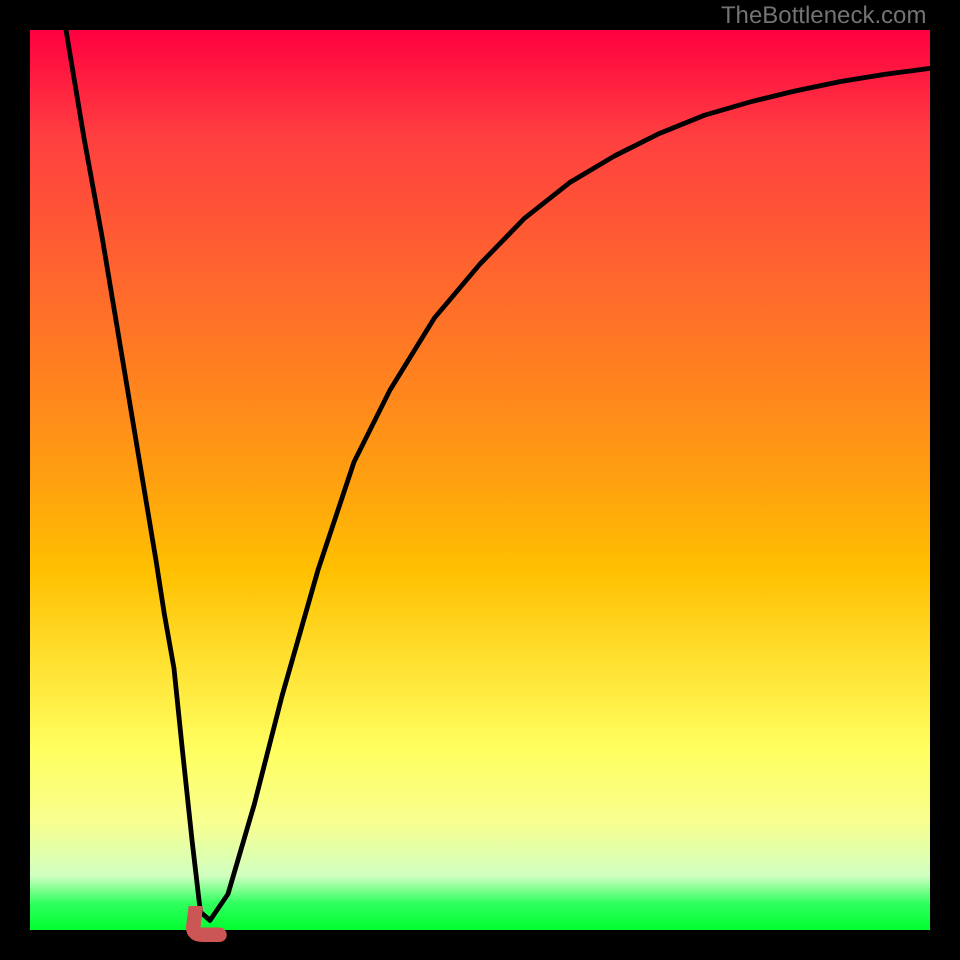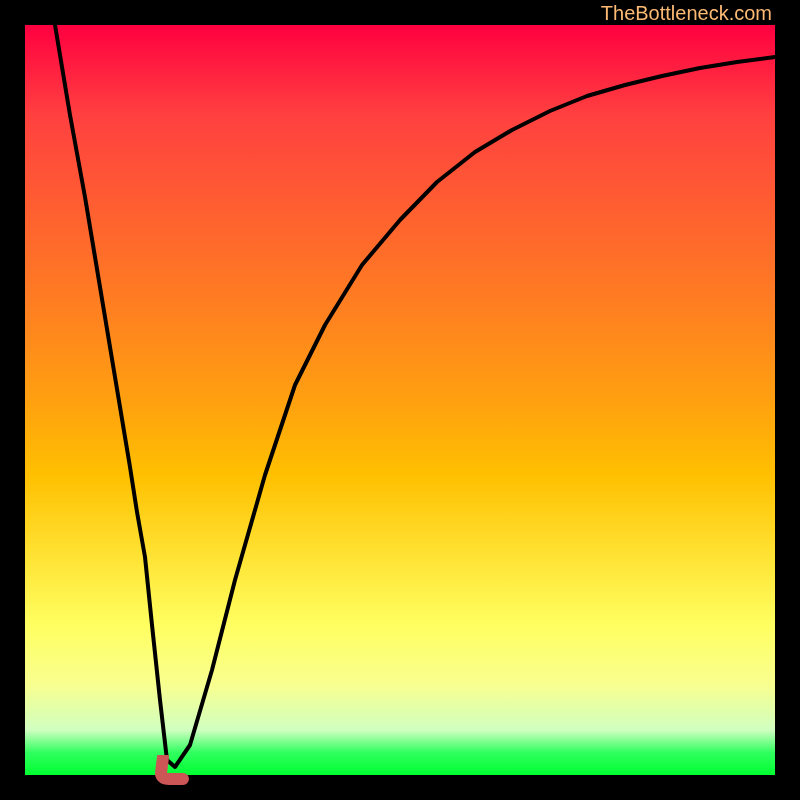--- a/index.html
+++ b/index.html
@@ -29,21 +29,21 @@
         #f8ff90 88%,
         #d0ffc0 94%,
         #30ff60 97%,
         #00ff30 100%
       );
     }
     .watermark {
       position: absolute;
       top: 2px;
       right: 28px;
-      color: #fdba74;
+      color: #737373;
       font-size: 20px;
       font-weight: normal;
       z-index: 10;
     }
     .curve-svg {
       position: absolute;
       left: 25px;
       top: 25px;
       width: 750px;
       height: 750px;

